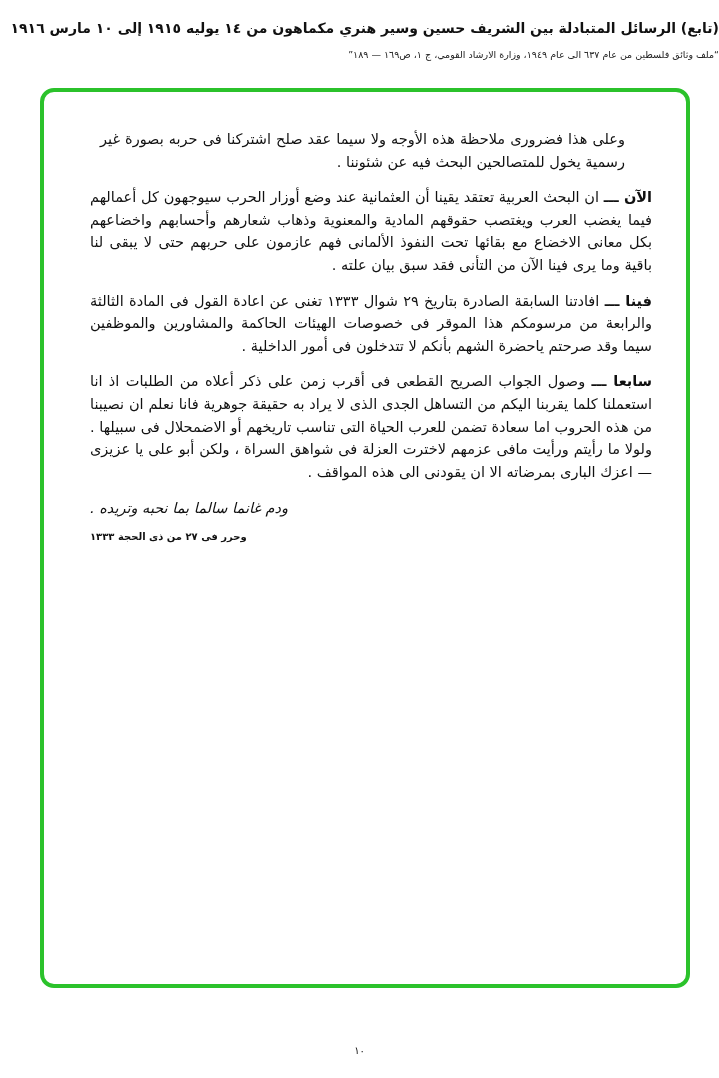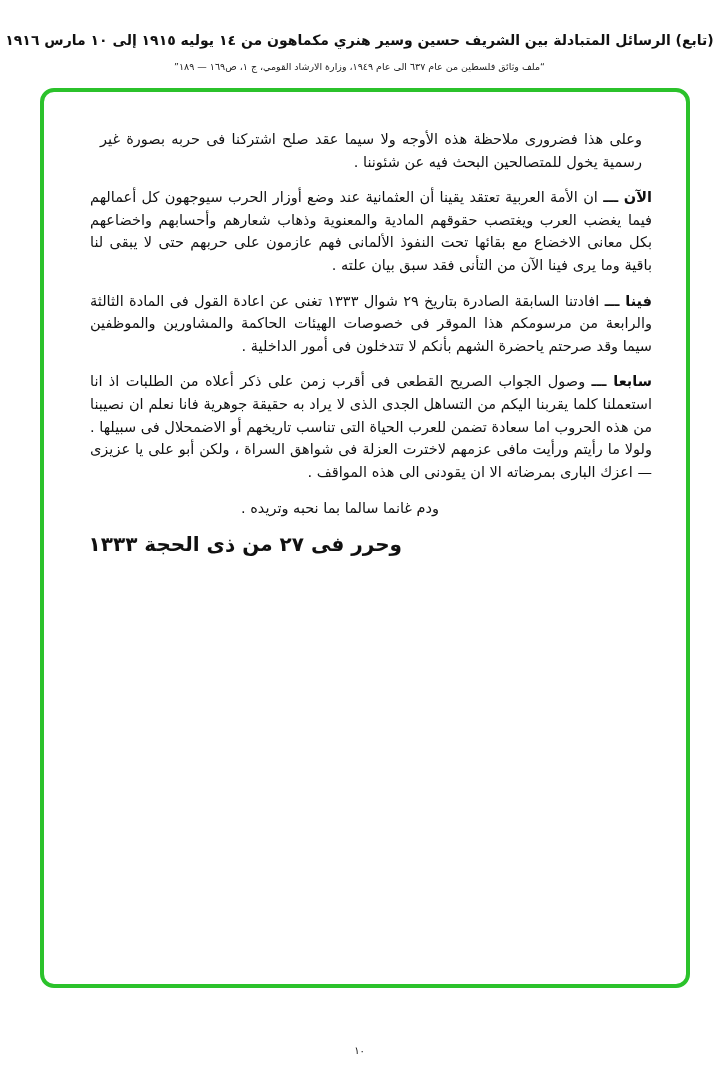--- a/index.html
+++ b/index.html
@@ -10,22 +10,21 @@
   body {
     width: 719px;
     height: 1078px;
     position: relative;
     font-family: "DejaVu Sans", sans-serif;
     color: #111111;
     overflow: hidden;
   }
   .page-header {
     direction: rtl;
-    text-align: center;
-    padding-top: 32px;
+    padding-top: 20px;
   }
   .header-title {
     font-size: 14px;
     font-weight: bold;
     letter-spacing: 0.2px;
   }
   .header-subtitle {
     font-size: 9.5px;
     margin-top: 13px;
     color: #222222;
@@ -45,34 +44,35 @@
     direction: rtl;
     text-align: justify;
     font-size: 14.5px;
     line-height: 1.56;
     padding: 36px 34px 0 46px;
   }
   .para {
     margin: 0 0 13px 0;
   }
   .para-intro {
-    margin-right: 10px;
+    margin-right: 27px;
     margin-left: 10px;
   }
   .para-label {
     font-weight: bold;
     white-space: nowrap;
   }
   .closing-line {
     margin: 4px 62px 10px 0;
-    text-align: center;
+    text-align: left;
+    font-style: italic;
   }
   .date-line {
     font-weight: bold;
-    font-size: 20px;
+    font-size: 10px;
     text-align: left;
     margin: 6px 250px 0 0;
     white-space: nowrap;
   }
   .page-number {
     position: absolute;
     bottom: 22px;
     left: 50%;
     transform: translateX(-50%);
     font-size: 10px;
@@ -85,21 +85,21 @@
 <header class="page-header">
   <div class="header-title">(تابع) الرسائل المتبادلة بين الشريف حسين وسير هنري مكماهون من ١٤ يوليه ١٩١٥ إلى ١٠ مارس ١٩١٦</div>
   <div class="header-subtitle">“ملف وثائق فلسطين من عام ٦٣٧ الى عام ١٩٤٩، وزارة الارشاد القومي، ج ١، ص١٦٩ — ١٨٩”</div>
 </header>
 
 <div class="green-box" style="border-color: rgb(43, 194, 43);">
   <div class="content">
 
     <p class="para para-intro"><span>وعلى هذا فضرورى ملاحظة هذه الأوجه ولا سيما عقد صلح اشتركنا فى حربه بصورة غير رسمية يخول للمتصالحين البحث فيه عن شئوننا .</span></p>
 
-    <p class="para"><span class="para-label">الآن ـــ</span> <span>ان الأمة العربية تعتقد يقينا أن العثمانية عند وضع أوزار الحرب سيوجهون كل أعمالهم فيما يغضب العرب ويغتصب حقوقهم المادية والمعنوية وذهاب شعارهم وأحسابهم واخضاعهم بكل معانى الاخضاع مع بقائها تحت النفوذ الألمانى فهم عازمون على حربهم حتى لا يبقى لنا باقية وما يرى فينا الآن من التأنى فقد سبق بيان علته .</span></p>
+    <p class="para"><span class="para-label">الآن ـــ</span> <span>ان البحث العربية تعتقد يقينا أن العثمانية عند وضع أوزار الحرب سيوجهون كل أعمالهم فيما يغضب العرب ويغتصب حقوقهم المادية والمعنوية وذهاب شعارهم وأحسابهم واخضاعهم بكل معانى الاخضاع مع بقائها تحت النفوذ الألمانى فهم عازمون على حربهم حتى لا يبقى لنا باقية وما يرى فينا الآن من التأنى فقد سبق بيان علته .</span></p>
 
 
     <p class="para"><span class="para-label">فينا ـــ</span> <span>افادتنا السابقة الصادرة بتاريخ ٢٩ شوال ١٣٣٣ تغنى عن اعادة القول فى المادة الثالثة والرابعة من مرسومكم هذا الموقر فى خصوصات الهيئات الحاكمة والمشاورين والموظفين سيما وقد صرحتم ياحضرة الشهم بأنكم لا تتدخلون فى أمور الداخلية .</span></p>
 
     <p class="para"><span class="para-label">سابعا ـــ</span> <span>وصول الجواب الصريح القطعى فى أقرب زمن على ذكر أعلاه من الطلبات اذ انا استعملنا كلما يقربنا اليكم من التساهل الجدى الذى لا يراد به حقيقة جوهرية فانا نعلم ان نصيبنا من هذه الحروب اما سعادة تضمن للعرب الحياة التى تناسب تاريخهم أو الاضمحلال فى سبيلها . ولولا ما رأيتم ورأيت مافى عزمهم لاخترت العزلة فى شواهق السراة ، ولكن أبو على يا عزيزى — اعزك البارى بمرضاته الا ان يقودنى الى هذه المواقف .</span></p>
 
     <p class="closing-line">ودم غانما سالما بما نحبه وتريده .</p>
 
     <p class="date-line">وحرر فى ٢٧ من ذى الحجة ١٣٣٣</p>
 

